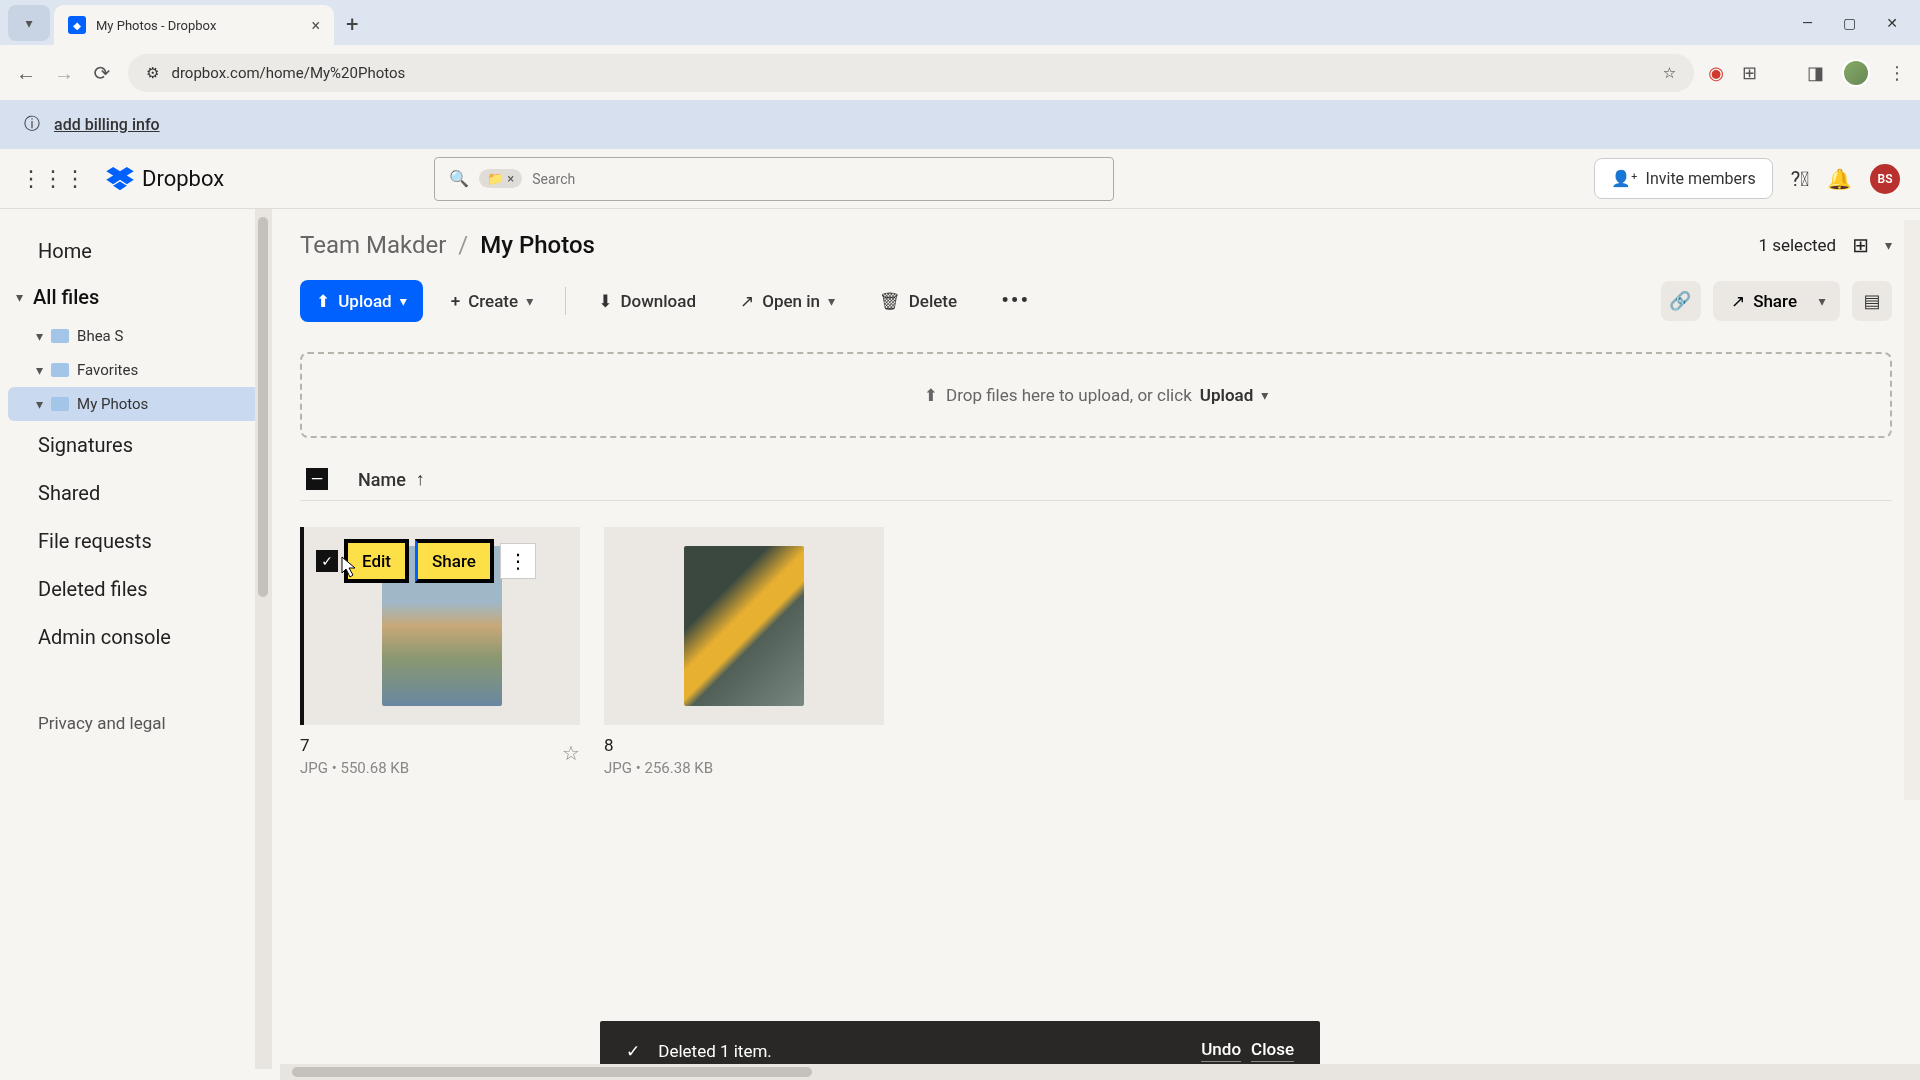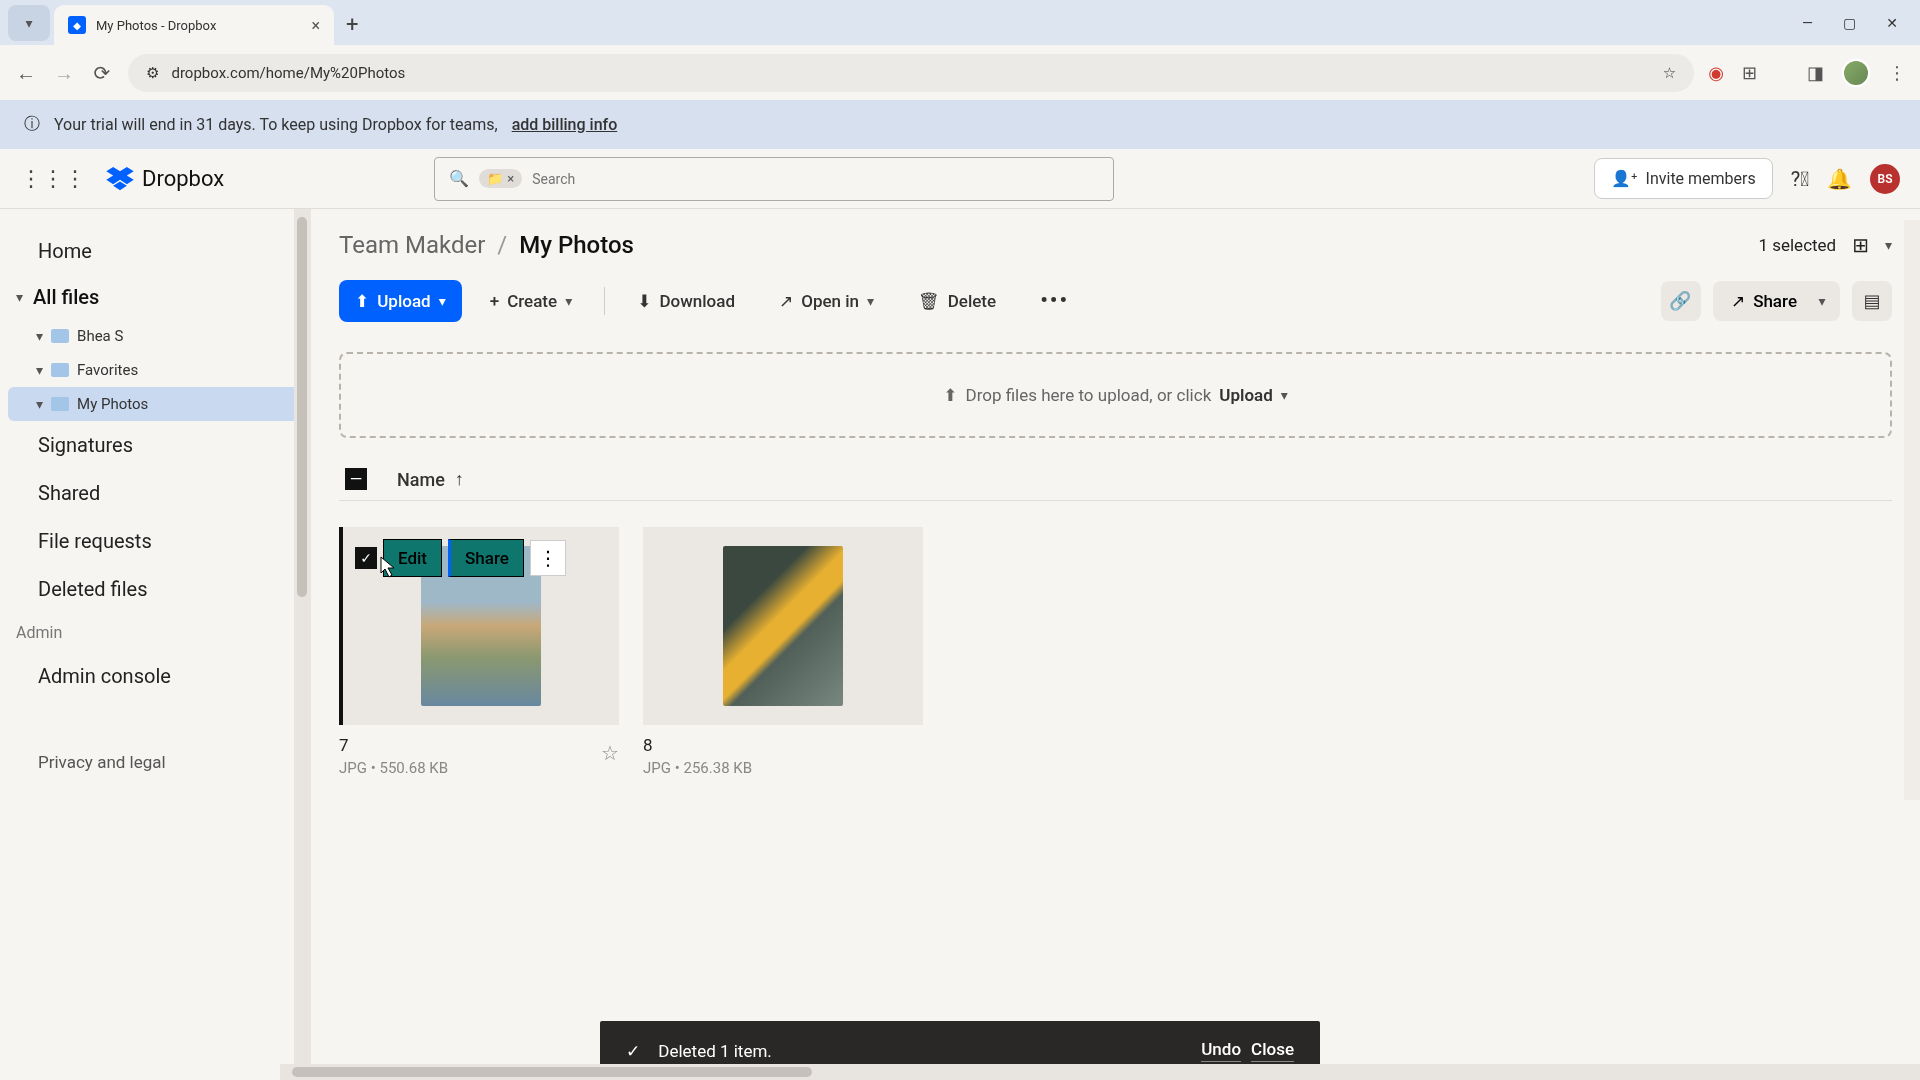--- a/index.html
+++ b/index.html
@@ -26,21 +26,21 @@
 .brand-logo{width:28px;height:24px;color:#0061fe}
 .brand-name{font-size:22px;font-weight:400;color:#111}
 .search-box{margin-left:190px;width:680px;height:44px;border:1px solid #aaa;border-radius:4px;background:#f7f5f2;display:flex;align-items:center;padding:0 14px;gap:10px}
 .search-chip{background:#e0ddd8;border-radius:14px;padding:2px 8px;display:flex;align-items:center;gap:4px;font-size:13px;color:#555}
 .search-input{border:none;background:transparent;outline:none;flex:1;font-size:14px}
 .header-right{margin-left:auto;display:flex;align-items:center;gap:18px}
 .invite-btn{border:1px solid #ccc;background:#fff;padding:10px 16px;border-radius:8px;display:flex;align-items:center;gap:8px;font-size:16px;color:#333}
 .header-icon{font-size:20px;color:#333}
 .avatar-badge{width:30px;height:30px;border-radius:50%;background:#b8312f;color:#fff;display:flex;align-items:center;justify-content:center;font-size:12px;font-weight:600}
 .main{display:flex;height:calc(100% - 160px - 60px)}
-.sidebar{width:311px;background:#f7f5f2;border-right:1px solid #e8e5e0;padding-top:18px;position:relative;overflow-y:auto}
+.sidebar{width:272px;background:#f7f5f2;border-right:1px solid #e8e5e0;padding-top:18px;position:relative;overflow-y:auto}
 .sb-scroll{position:absolute;right:0;top:0;width:16px;height:100%;background:#e8e5e0}
 .sb-thumb{position:absolute;right:3px;top:8px;width:10px;height:380px;background:#c5c1ba;border-radius:5px}
 .sb-item{padding:12px 38px;font-size:20px;color:#222;cursor:pointer}
 .sb-item.sub{padding:10px 38px 10px 16px;font-size:17px}
 .sb-item.indicator::after{content:"";display:inline-block;width:8px;height:8px;border-radius:50%;background:#0061fe;margin-left:8px;vertical-align:middle}
 .sb-tree-head{display:flex;align-items:center;gap:10px;padding:10px 16px;font-size:20px;color:#111;font-weight:500}
 .chev{font-size:14px;color:#555}
 .sb-tree-item{display:flex;align-items:center;gap:8px;padding:8px 10px 8px 28px;font-size:15px;color:#333;border-radius:6px;margin:0 10px 0 8px}
 .sb-tree-item.active{background:#c9d9ef}
 .folder-ic{width:18px;height:14px;background:#a3c5e8;border-radius:2px}
@@ -65,21 +65,21 @@
 .check-indet{width:22px;height:22px;background:#111;display:flex;align-items:center;justify-content:center;color:#fff;font-size:16px;margin-left:6px}
 .col-name{font-size:18px;font-weight:500;color:#333;display:flex;align-items:center;gap:10px;margin-left:10px}
 .file-grid{display:flex;gap:24px;margin-top:26px}
 .file-card{width:280px}
 .thumb-wrap{height:198px;background:#ebe8e3;position:relative;display:flex;align-items:center;justify-content:center}
 .thumb-wrap.selected{border-left:4px solid #111}
 .thumb-img{width:120px;height:160px;background:linear-gradient(180deg,#9fb8c8 35%,#c8a878 50%,#8a9870 70%,#6888a0 100%);border-radius:2px}
 .thumb-img.t2{width:120px;height:160px;background:linear-gradient(135deg,#3a4840 30%,#e8b030 45%,#e8b030 55%,#506058 60%,#788880 100%)}
 .card-overlay{position:absolute;top:12px;left:12px;display:flex;align-items:center;gap:6px}
 .card-check{width:22px;height:22px;background:#111;color:#fff;display:flex;align-items:center;justify-content:center;font-size:14px}
-.card-btn{background:#0f766e;border:1px solid #000000;padding:8px 14px;font-size:17px;font-weight:500;cursor:pointer}
+.card-btn{background:#fde047;border:4px solid #000000;padding:8px 14px;font-size:17px;font-weight:500;cursor:pointer}
 .card-btn.share{border-left:3px solid #0061fe}
 .card-more{width:36px;height:36px;background:#fff;border:1px solid #ccc;display:flex;align-items:center;justify-content:center;font-size:20px}
 .file-meta{margin-top:10px;display:flex;align-items:flex-start}
 .file-name{font-size:17px;color:#222}
 .file-sub{font-size:15px;color:#888;margin-top:4px}
 .star{margin-left:auto;font-size:20px;color:#888;margin-top:6px}
 .toast{position:fixed;bottom:0;left:50%;transform:translateX(-50%);background:#2a2826;color:#fff;padding:18px 26px;display:flex;align-items:center;gap:18px;font-size:17px;width:720px;border-radius:2px 2px 0 0}
 .toast-actions{margin-left:auto;display:flex;gap:10px}
 .toast-actions span{cursor:pointer;font-weight:500;border-bottom:1px solid #888;padding-bottom:2px}
 .cursor{position:absolute;width:18px;height:24px;pointer-events:none;z-index:999}
@@ -120,21 +120,20 @@
     <span style="color:#d03a2f">◉</span>
     <span>⊞</span>
     <span style="margin-left:32px">◨</span>
     <div class="avatar-small"></div>
     <span>⋮</span>
   </div>
 </div>
 
 <div class="trial-banner">
   <span>ⓘ</span>
-  <span>Your trial will end in 31 days. To keep using Dropbox for teams,</span>
   <a href="#">add billing info</a>
 </div>
 
 <div class="app-header">
   <span class="apps-icon">⋮⋮⋮</span>
   <div class="brand">
     <svg class="brand-logo" viewBox="0 0 32 28" fill="#0061fe">
         <path d="M8 0L0 5l8 5-8 5 8 5 8-5 8 5 8-5-8-5 8-5-8-5-8 5z M8 22l8 5 8-5-8-5z"></path>
       </svg>
     <span class="brand-name">Dropbox</span>
@@ -175,21 +174,20 @@
     </div>
     <div class="sb-tree-item active">
       <span class="chev">▾</span>
       <div class="folder-ic"></div>
       <span>My Photos</span>
     </div>
     <div class="sb-item">Signatures</div>
     <div class="sb-item">Shared</div>
     <div class="sb-item">File requests</div>
     <div class="sb-item">Deleted files</div>
-    <div class="sb-item sub" style="color:#777;font-size:16px">Admin</div>
     <div class="sb-item">Admin console</div>
     <div style="height:40px"></div>
     <div class="sb-item" style="font-size:17px;color:#555">Privacy and legal</div>
     <div class="sb-scroll">
         <div class="sb-thumb"></div>
       </div>
   </div>
 
   <div class="content">
     <div class="breadcrumb">

